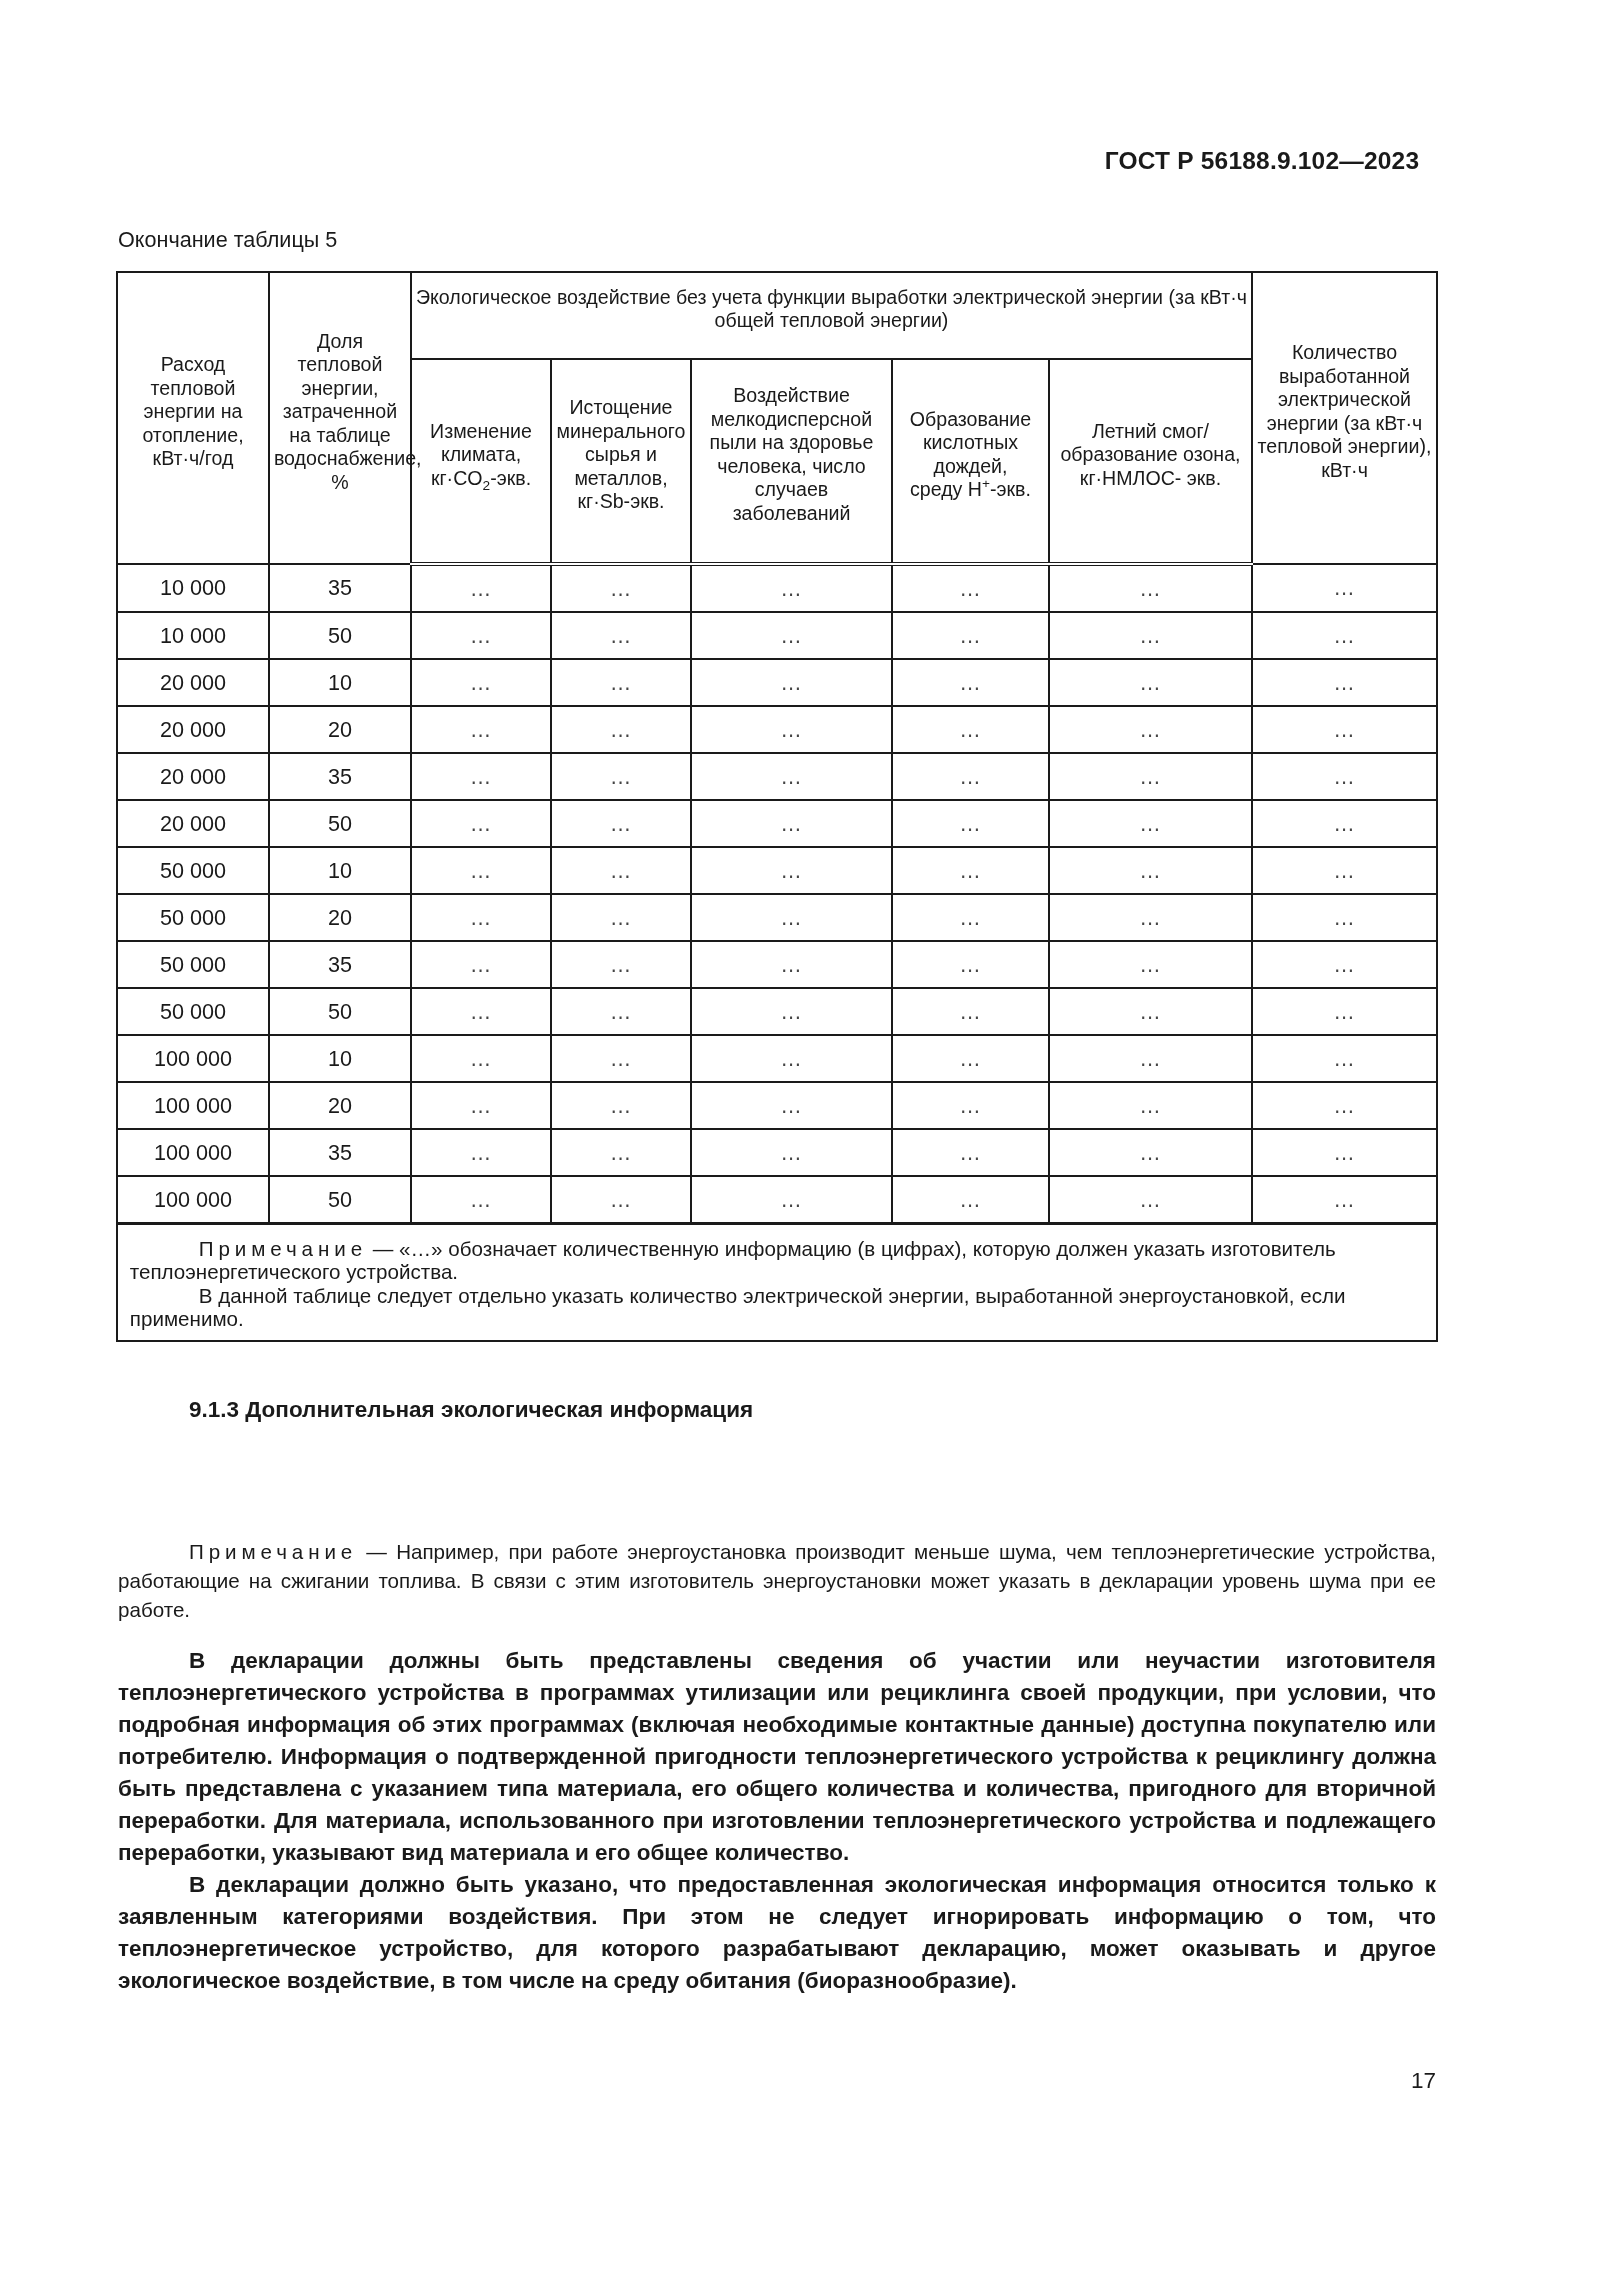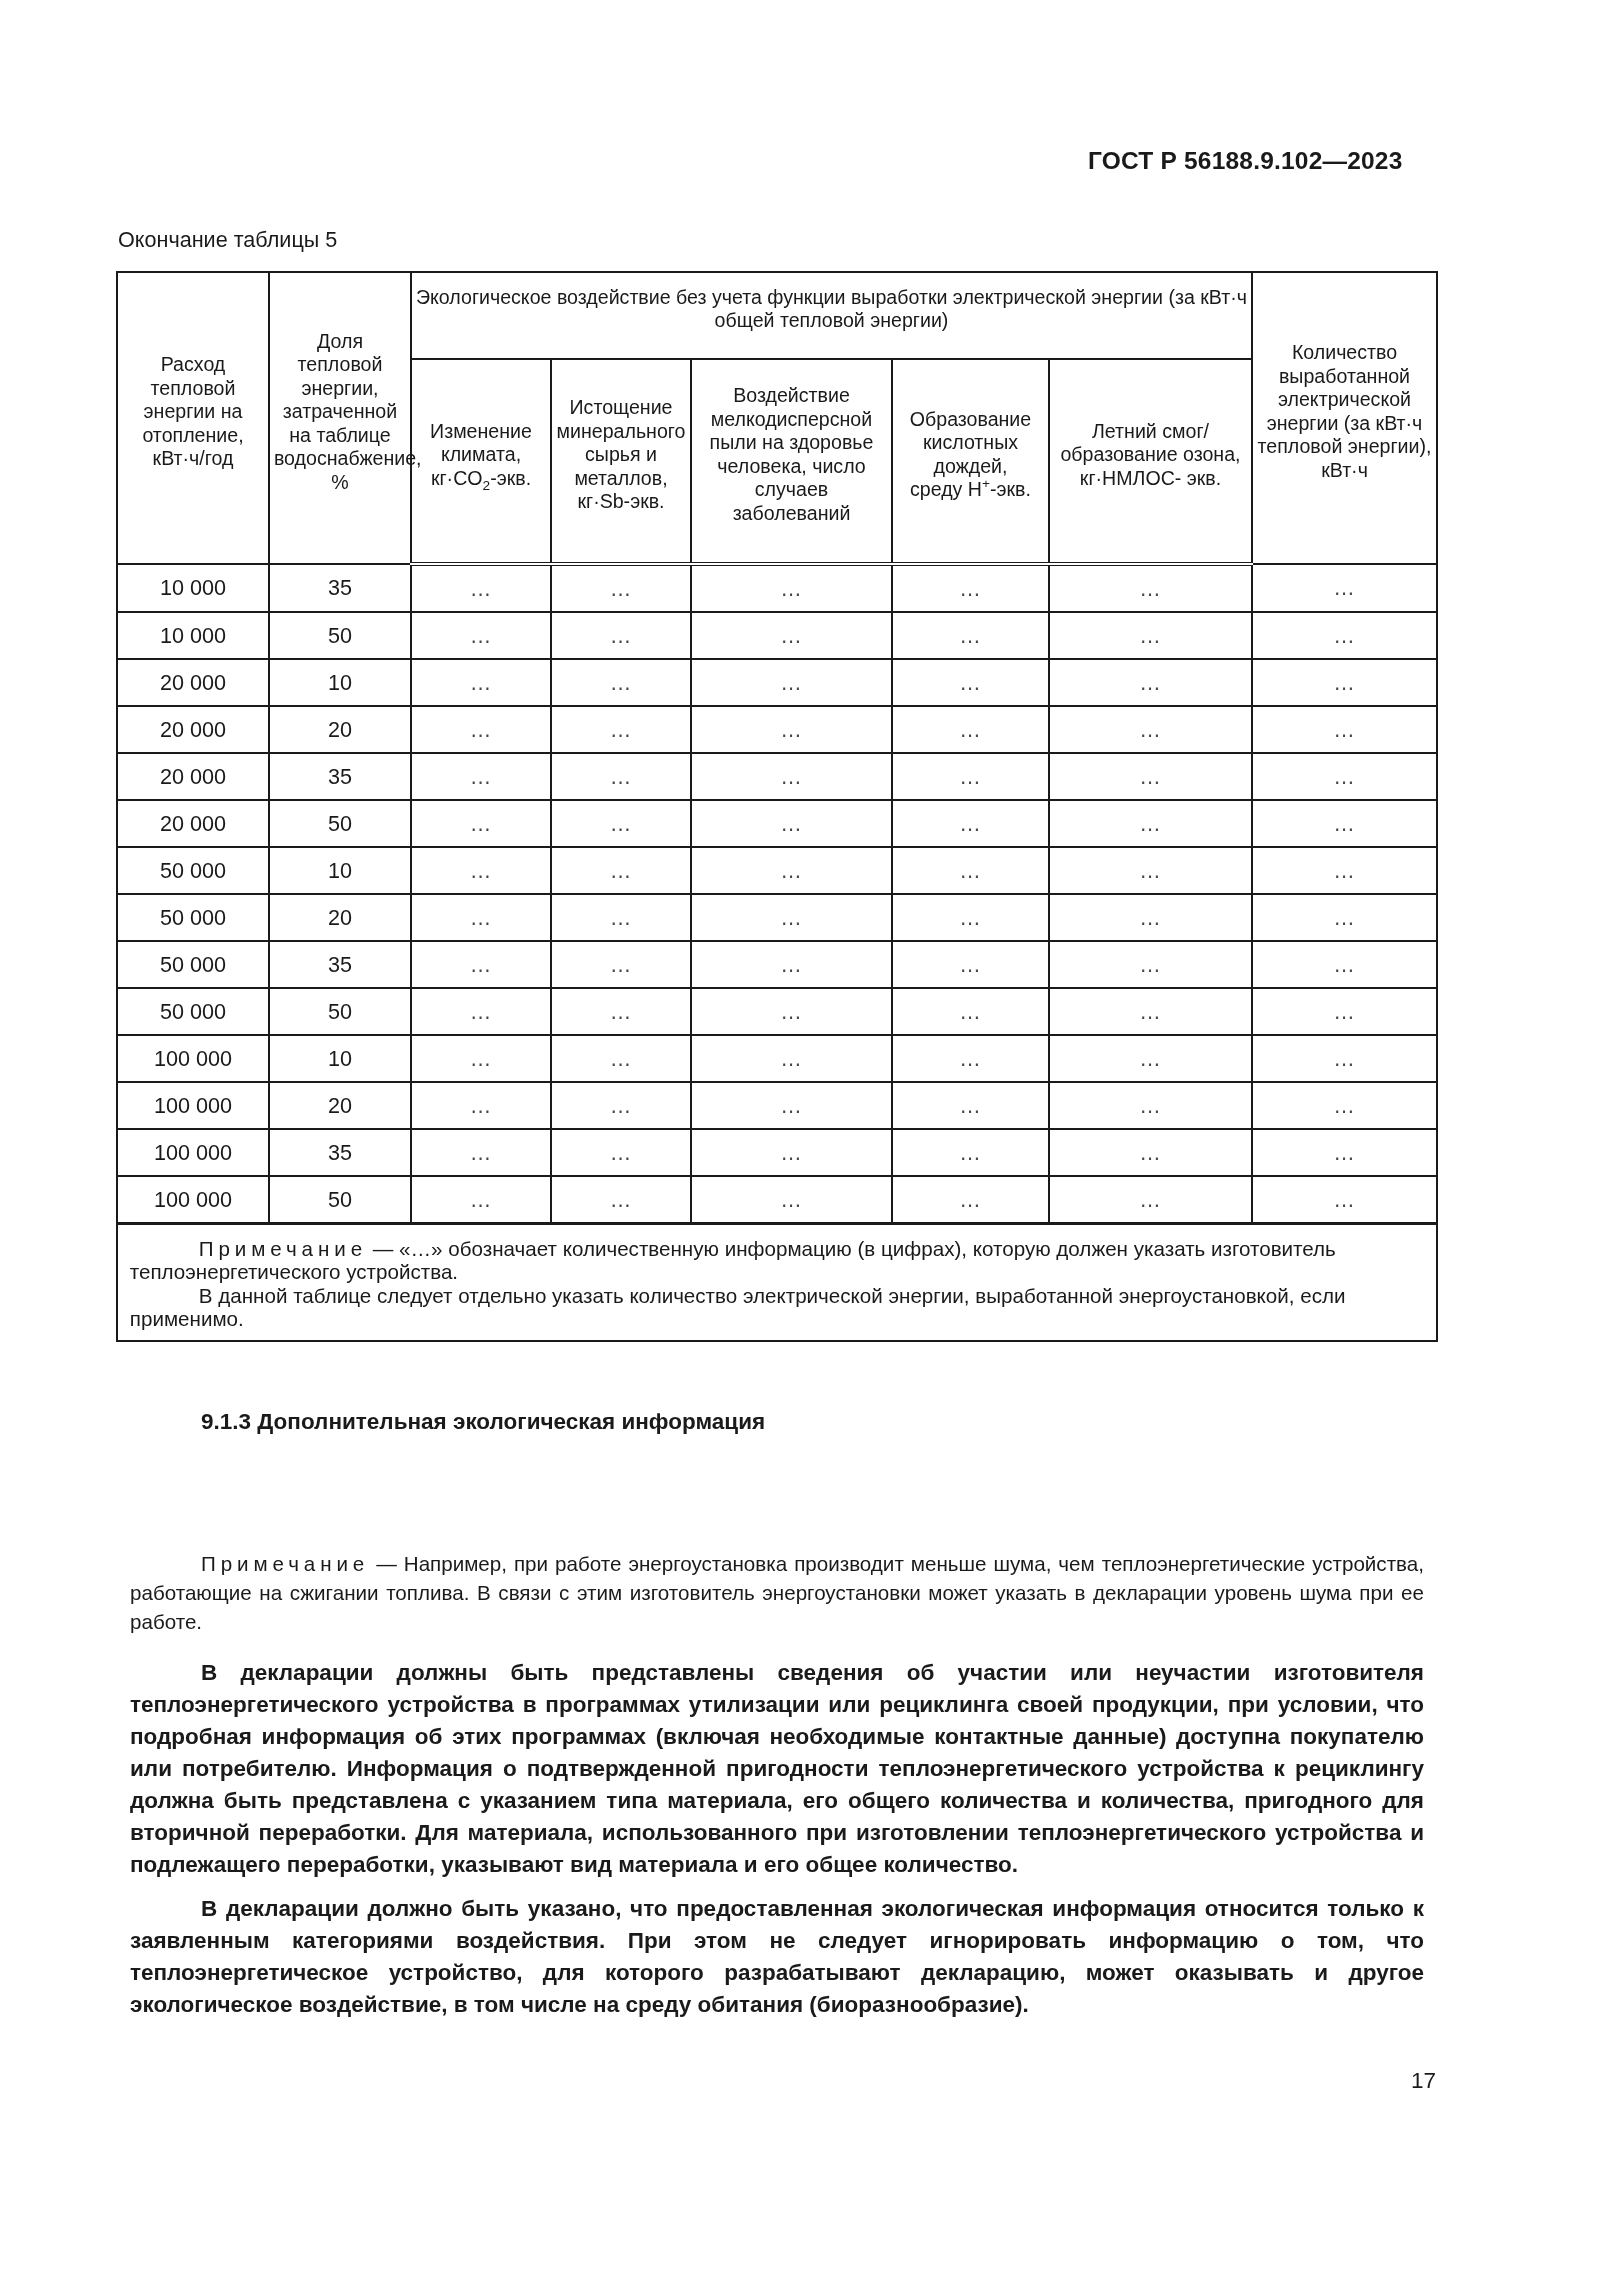--- a/index.html
+++ b/index.html
@@ -2,21 +2,21 @@
 <html><head>
 <meta charset="utf-8">
 <style>
   html, body { margin: 0; padding: 0; background: #ffffff; }
   body {
     width: 1621px; height: 2293px; position: relative; overflow: hidden;
     font-family: "Liberation Sans", "DejaVu Sans", sans-serif;
     color: #1a1a1a;
   }
   .doc-code {
-    position: absolute; left: 1088px; top: 147px; width: 348px; text-align: left;
+    position: absolute; left: 1088px; top: 147px; width: 348px; text-align: center;
     font-size: 24.5px; font-weight: bold; letter-spacing: 0.2px;
   }
   .table-caption {
     position: absolute; left: 118px; top: 227px;
     font-size: 21.6px; 
   }
   table.main {
     position: absolute; left: 116px; top: 271px; width: 1320px;
     border-collapse: collapse; table-layout: fixed;
     font-size: 19.6px;
@@ -33,21 +33,21 @@
   td.note-cell {
     text-align: left !important; padding: 11.8px 11.8px 9.8px 11.8px !important;
     font-size: 20.6px; line-height: 31px; border-top-width: 3.9px !important;
   }
   .indent { display: inline-block; width: 69px; }
   .spaced { letter-spacing: 4.9px; }
   .section {
     position: absolute; left: 118px; width: 1318px;
     font-size: 22.5px; line-height: 32px; text-align: justify;
   }
-  .section p { margin: 12px; text-indent: 71px; }
+  .section p { margin: 0; text-indent: 71px; }
   .section-title { font-weight: bold; text-indent: 71px; margin: 0; }
   .note-para { font-size: 20.6px; line-height: 29px; }
   .page-num {
     position: absolute; left: 1402px; top: 2068px; width: 34px; text-align: right;
     font-size: 22.5px;
   }
   sub, sup { font-size: 13.7px; line-height: 0; }
 </style>
 </head>
 <body>

